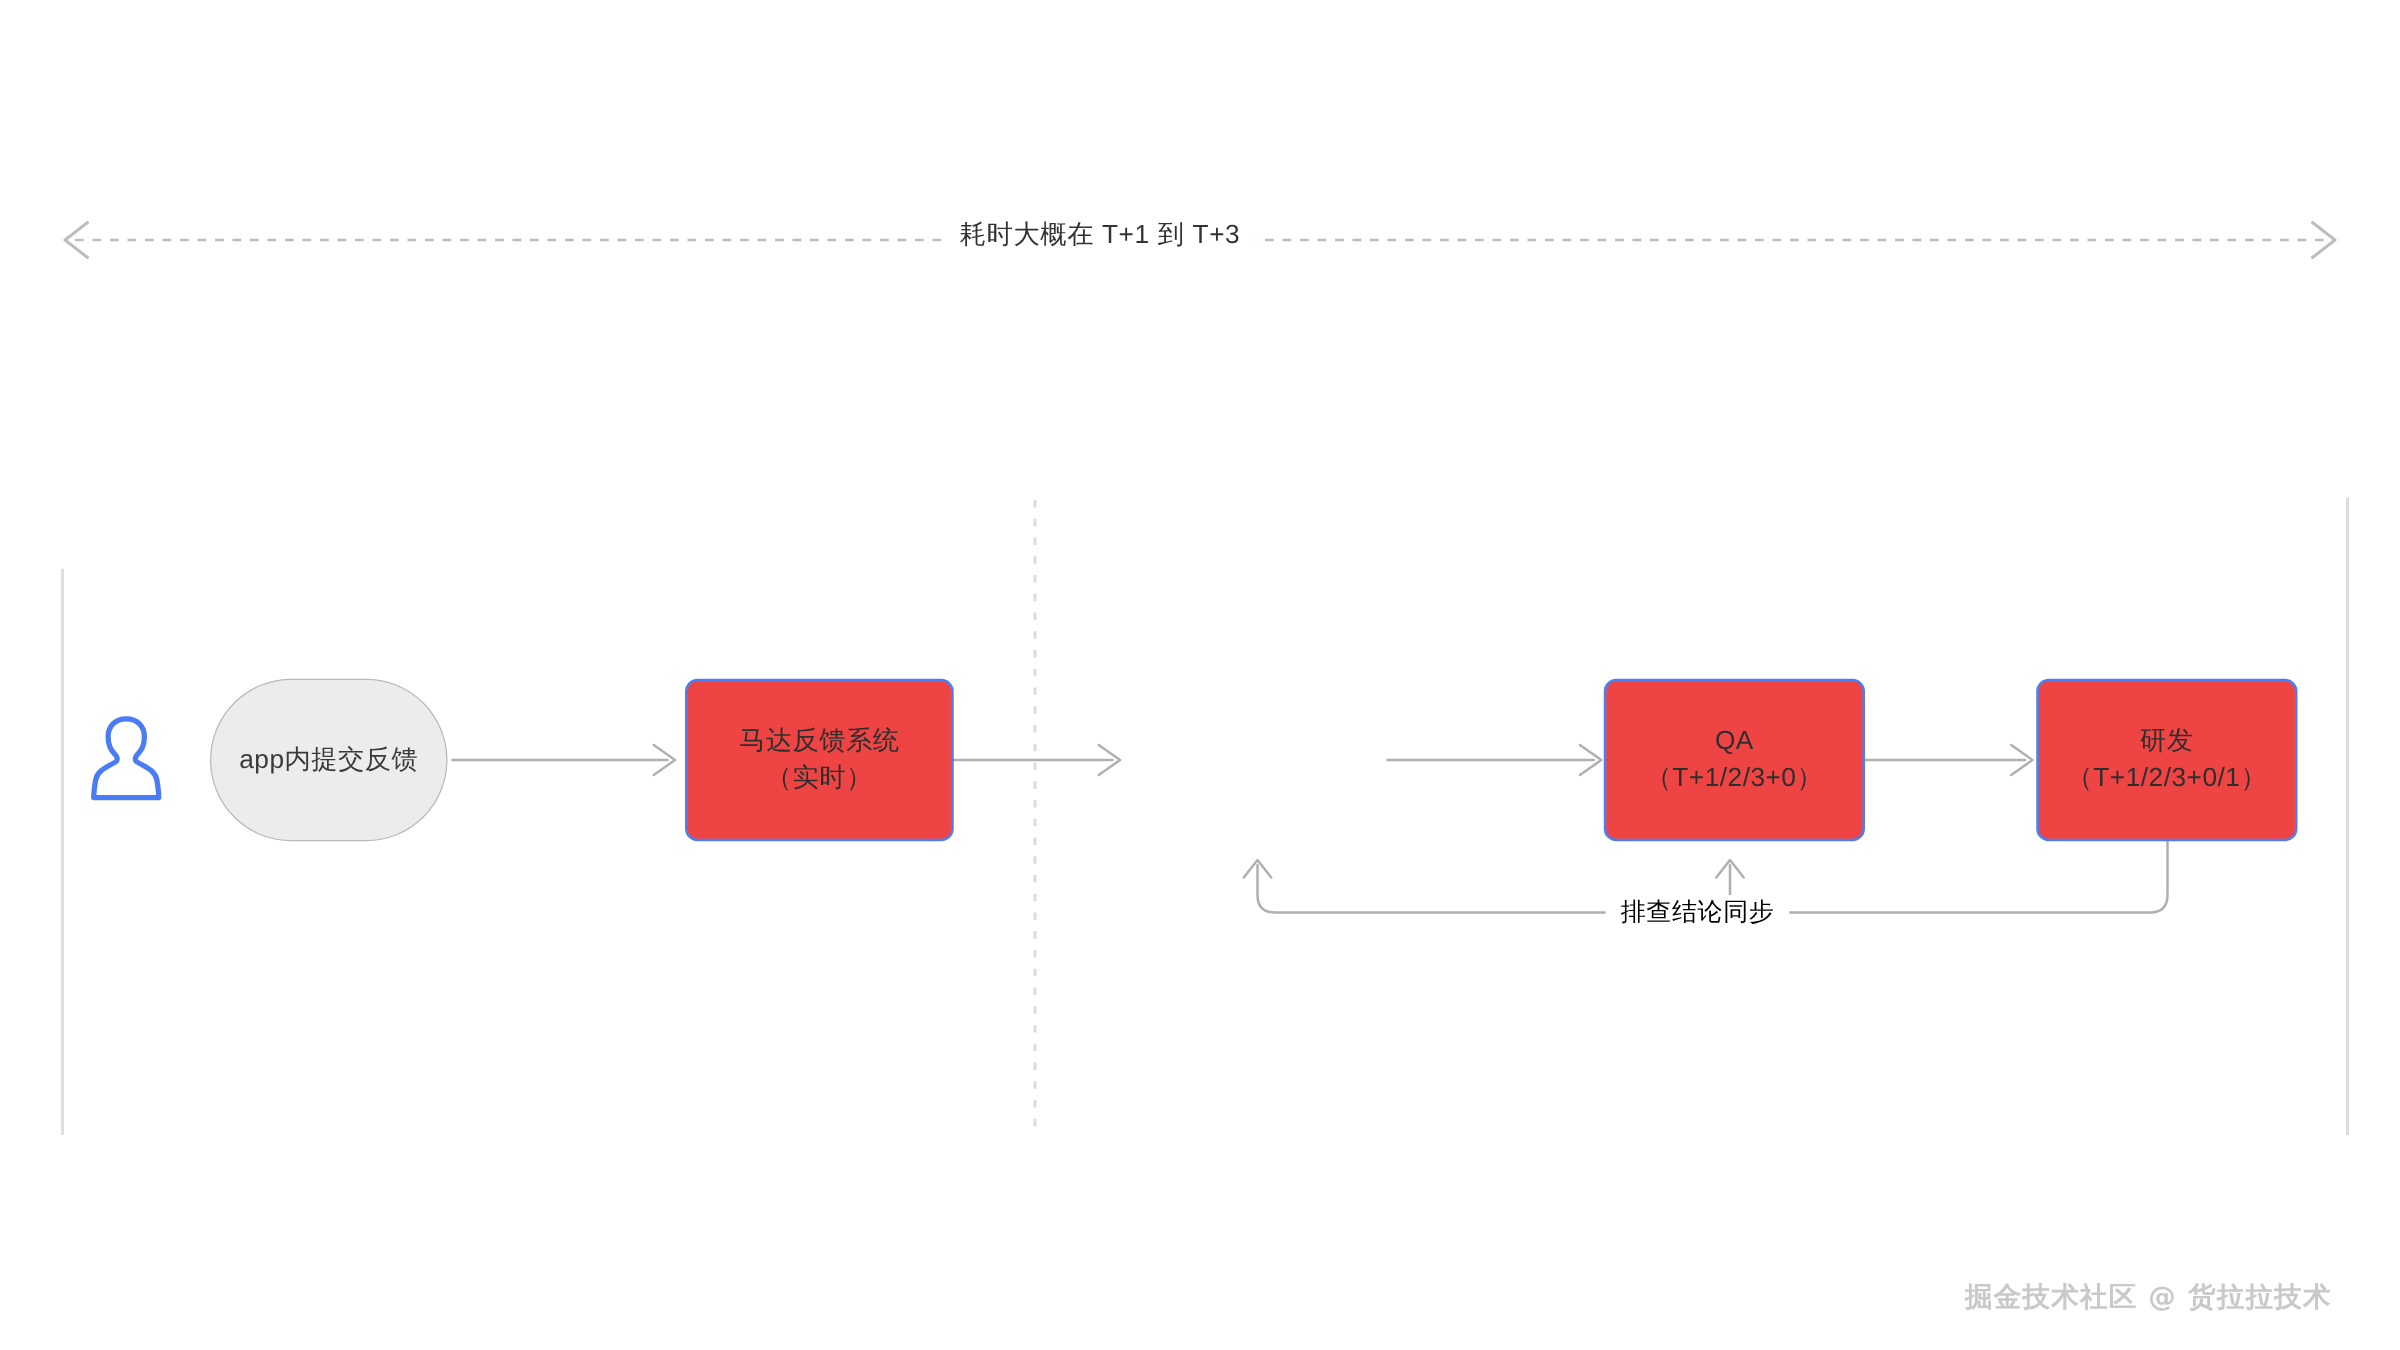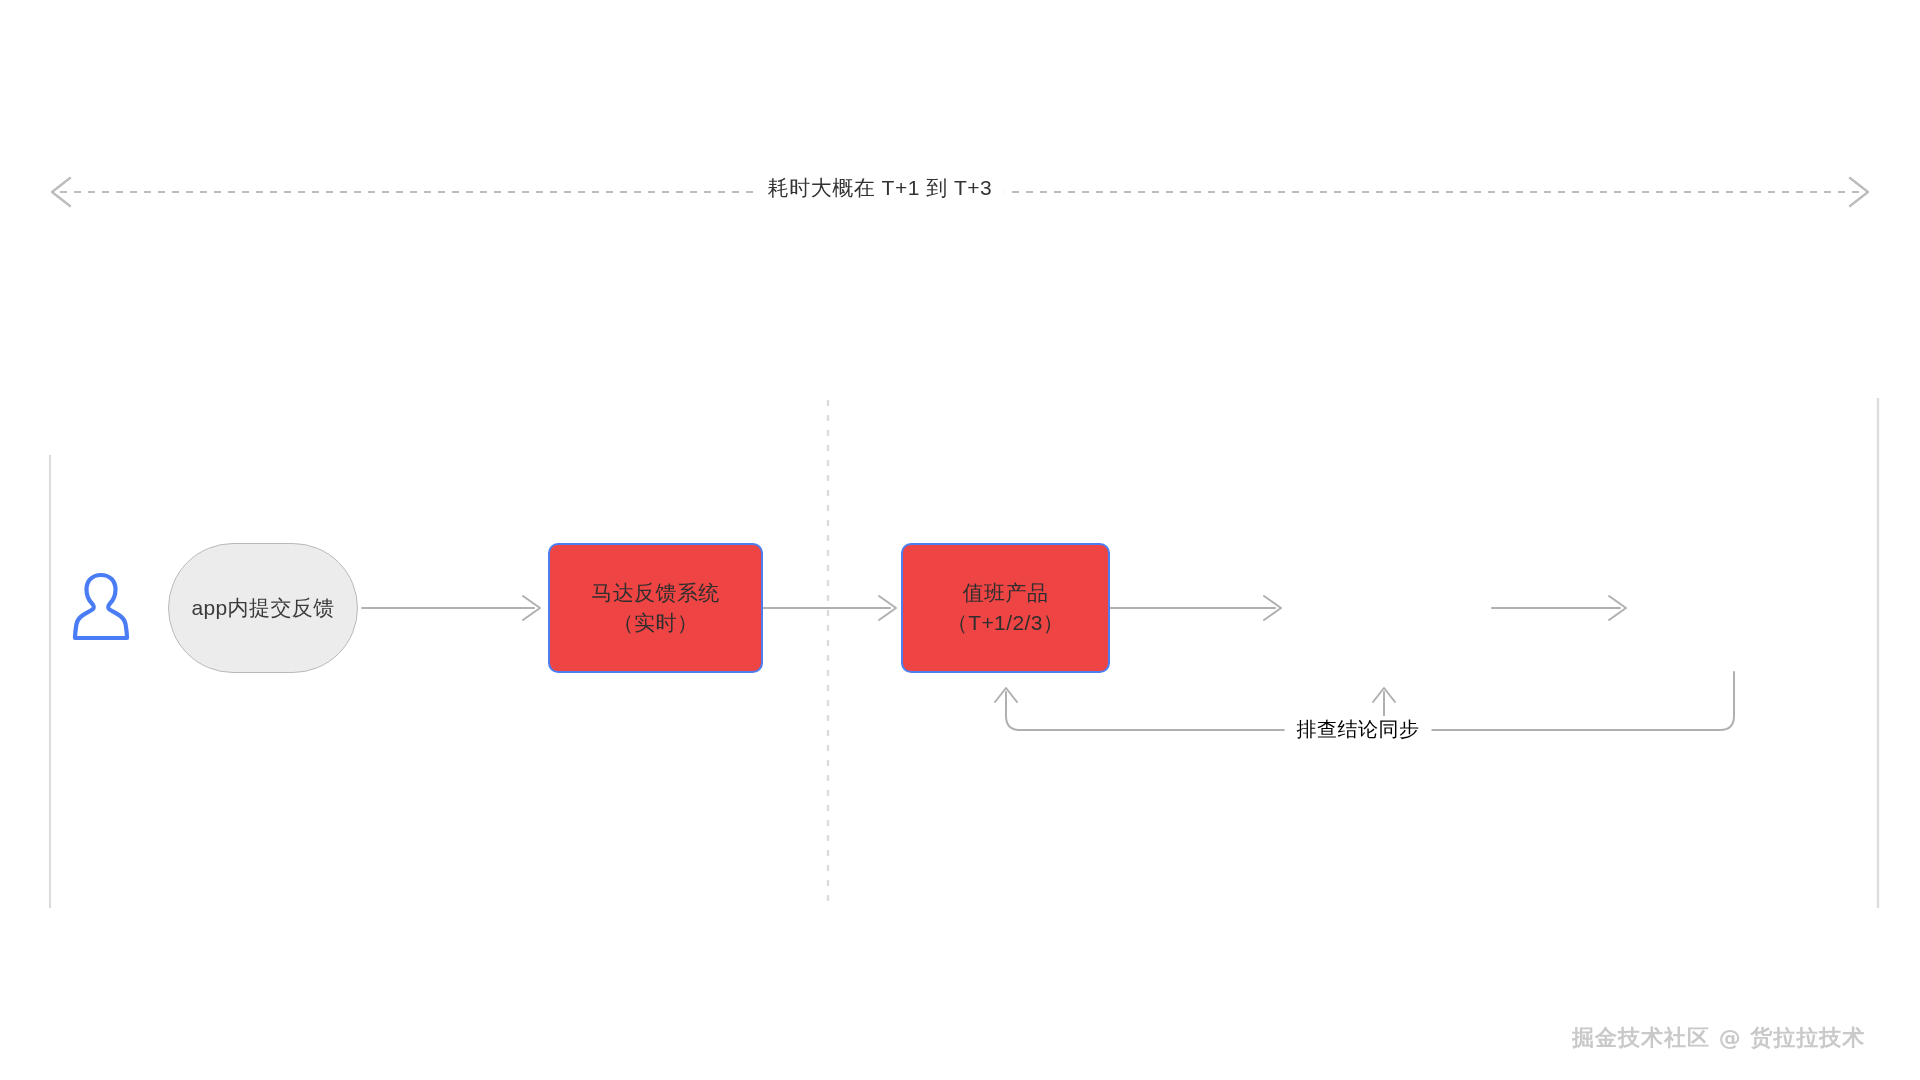--- a/index.html
+++ b/index.html
@@ -199,24 +199,28 @@
     <span class="wrap">
       <span class="line" style="white-space:normal;">app内提交反馈</span>
     </span>
   </div>
 
   <div class="node rect" style="left:548px; top:543px; width:215px; height:130px;">
     <span class="line">马达反馈系统</span>
     <span class="line">（实时）</span>
   </div>
 
-  <div class="node rect" style="left:901px; top:543px; width:209px; height:130px;">
-    <span class="line">值班产品</span>
-    <span class="line">（T+1/2/3）</span>
-  </div>
-
-
+
+  <div class="node rect" style="left:1283px; top:543px; width:209px; height:130px;">
+    <span class="line">QA</span>
+    <span class="line">（T+1/2/3+0）</span>
+  </div>
+
+  <div class="node rect" style="left:1629px; top:543px; width:209px; height:130px;">
+    <span class="line">研发</span>
+    <span class="line">（T+1/2/3+0/1）</span>
+  </div>
 
   <div class="loop-label">排查结论同步</div>
 
   <div class="watermark">掘金技术社区 @ 货拉拉技术</div>
 
 </div>
 
 </body></html>

